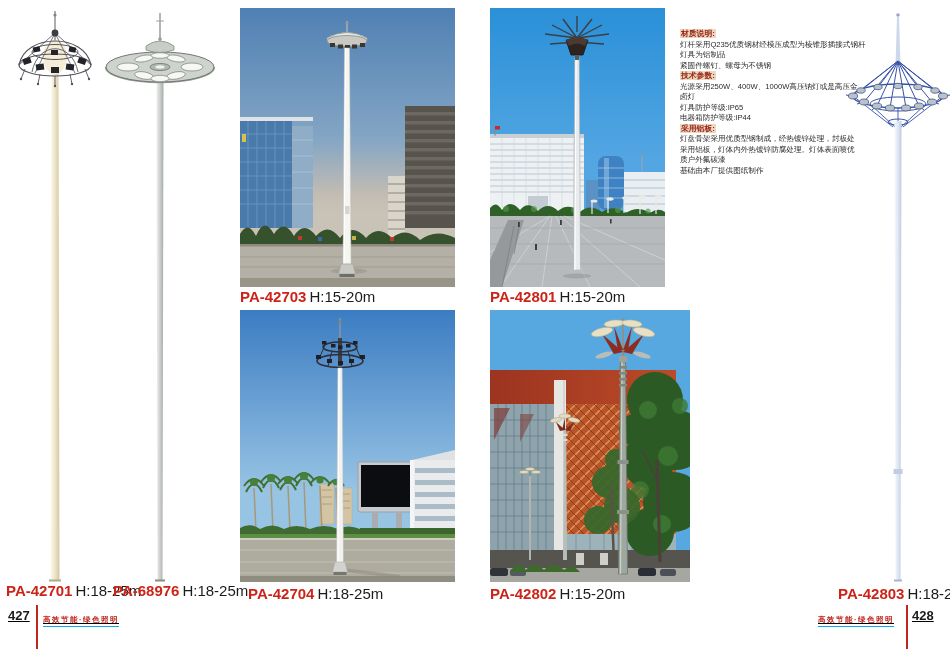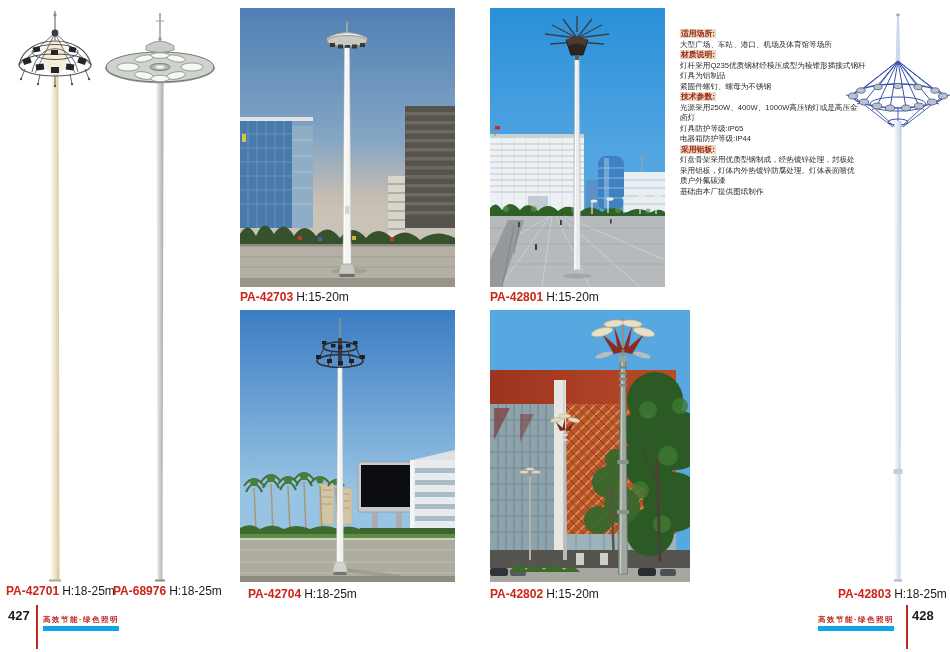--- a/index.html
+++ b/index.html
@@ -1,34 +1,34 @@
 <!DOCTYPE html>
 <html><head>
 <meta charset="utf-8">
 <style>
   html,body{margin:0;padding:0;background:#e8e8e8;}
   #canvas{
     position:relative;width:950px;height:652px;background:#ffffff;
     font-family:"Liberation Sans","DejaVu Sans",sans-serif;overflow:hidden;
   }
-  .abs{position:absolute;}
+  .abs{position:absolute;text-decoration:underline;}
   .art svg,.photo svg{display:block;}
   
-  .plabel{position:absolute;white-space:nowrap;font-size:12px;line-height:14px;text-align:center;}
+  .plabel{position:absolute;white-space:nowrap;font-size:15px;line-height:14px;text-align:center;}
   .plabel .code{color:#cc2418;font-weight:bold;}
   .plabel .ph{color:#1b1b1b;margin-left:3px;}
   
   .spec{position:absolute;left:680px;top:29px;width:175px;}
   .sline{font-size:7.6px;line-height:10.5px;color:#2b2b2b;white-space:nowrap;}
   .shead{font-size:7.8px;line-height:10.5px;color:#9c231c;font-weight:bold;white-space:nowrap;}
   .shead span{background:#ead9bd;padding:0 1px;}
   
   .pageno{font-size:13px;font-weight:bold;color:#1b1b1b;}
   .slogan{font-size:7.5px;font-weight:bold;color:#c0281e;letter-spacing:1.5px;
-          border-bottom:5px solid #0ea5e9;padding-bottom:2px;white-space:nowrap;text-align:center;}
+          border-bottom:1px solid #0ea5e9;padding-bottom:2px;white-space:nowrap;text-align:center;}
   .vline{position:absolute;width:2px;height:44px;background:#c0281e;}
 </style>
 </head>
 <body>
 
 <div id="canvas">
 
   <div class="abs art" style="left:5px;top:3px;width:100px;height:582px">
     <svg width="100" height="582" viewBox="0 0 100 582">
       <defs>
@@ -623,24 +623,20 @@
         <ellipse cx="92" cy="87.5" rx="4.2" ry="2.7"></ellipse>
       </g>
       <polygon points="51.5,118 58.5,118 57.5,578 52.5,578" fill="url(#palePole)"></polygon>
       <rect x="50.5" y="466" width="9" height="5" fill="#c2cde0"></rect>
       <rect x="51" y="576.5" width="8" height="2" fill="#aab6cc"></rect>
     </svg>
   </div>
 
   <div class="spec">
     <div>
-      <div class="shead"><span>适用场所:</span></div>
-      <div class="sline">大型广场、车站、港口、机场及体育馆等场所</div>
-    </div>
-    <div>
       <div class="shead"><span>材质说明:</span></div>
       <div class="sline">灯杆采用Q235优质钢材经模压成型为棱锥形插接式钢杆</div>
       <div class="sline">灯具为铝制品</div>
       <div class="sline">紧固件螺钉、螺母为不锈钢</div>
     </div>
     <div>
       <div class="shead"><span>技术参数:</span></div>
       <div class="sline">光源采用250W、400W、1000W高压钠灯或是高压金</div>
       <div class="sline">卤灯</div>
       <div class="sline">灯具防护等级:IP65</div>

